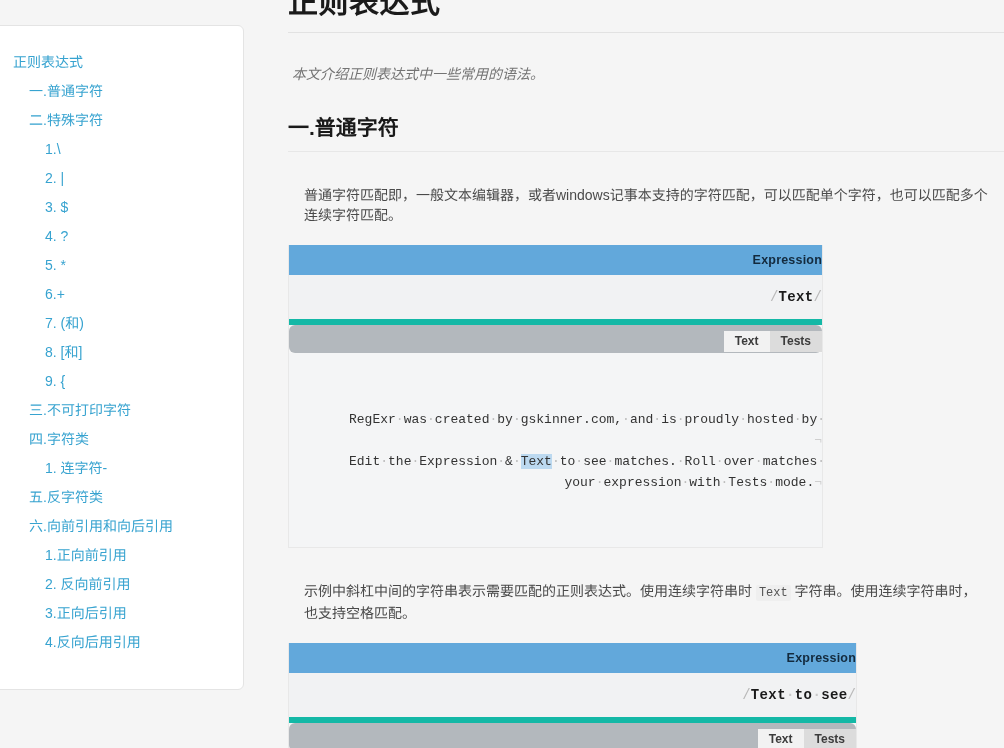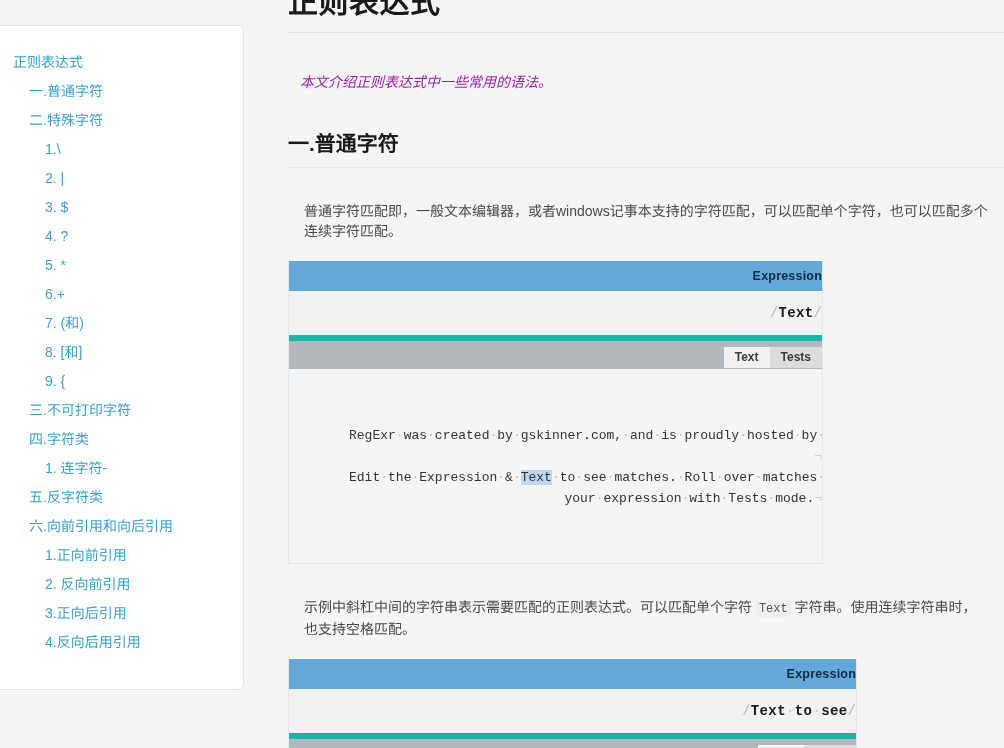--- a/index.html
+++ b/index.html
@@ -80,26 +80,26 @@
   }
   .rule {
     height: 1px;
     background: #e2e2e2;
     margin: 0 0 0 0;
     border: 0;
     position: relative;
     top: -16px;
   }
   .lede {
-    margin: 12px;
+    margin: 4px;
     padding: 26px 0 0 0;
     font-style: italic;
     font-size: 14px;
     line-height: 22px;
-    color: #a21caf;
+    color: #737373;
     position: relative;
     top: -16px;
   }
   h2.sec {
     margin: 0;
     padding: 26px 0 10px 0;
     font-size: 21px;
     font-weight: bold;
     line-height: 26px;
     color: #1a1a1a;
@@ -161,20 +161,21 @@
   }
   .rx-expr .slash { color: #b9b9b9; font-weight: normal; }
   .rx-expr .pat { font-weight: bold; letter-spacing: 0.4px; }
   .rx-expr .dot { color: #c8c8c8; }
 
   .rx-tabs {
     background: #b3b8bd;
     padding: 6px 0 0 12px;
     height: 28px;
     box-sizing: border-box;
+    border-radius: 6px;
   }
   .rx-tab {
     display: inline-block;
     font-family: "Liberation Sans", "DejaVu Sans", sans-serif;
     font-size: 12px;
     font-weight: bold;
     color: #3c3c3c;
     padding: 3px 11px 4px 11px;
     cursor: pointer;
   }
@@ -244,21 +245,21 @@
         <span class="slash">/</span><span class="pat" id="w1-pat">Text</span><span class="slash">/</span>
       </div>
       <div class="rx-tabs">
         <span class="rx-tab active">Text</span><span class="rx-tab inactive">Tests</span>
       </div>
       <div class="rx-body">
         <span class="rx-line" id="w1-l1">RegExr<span class="dot">·</span>was<span class="dot">·</span>created<span class="dot">·</span>by<span class="dot">·</span>gskinner.com,<span class="dot">·</span>and<span class="dot">·</span>is<span class="dot">·</span>proudly<span class="dot">·</span>hosted<span class="dot">·</span>by<span class="dot">·</span>Medi</span><span class="rx-line pilcrow">¬</span><span class="rx-line" id="w1-l2">Edit<span class="dot">·</span>the<span class="dot">·</span>Expression<span class="dot">·</span>&amp;<span class="dot">·</span><span class="hl">Text</span><span class="dot">·</span>to<span class="dot">·</span>see<span class="dot">·</span>matches.<span class="dot">·</span>Roll<span class="dot">·</span>over<span class="dot">·</span>matches<span class="dot">·</span>or<span class="dot">·</span>t</span><span class="rx-line" id="w1-l3">your<span class="dot">·</span>expression<span class="dot">·</span>with<span class="dot">·</span>Tests<span class="dot">·</span>mode.<span class="pilcrow">¬</span></span>
       </div>
     </div>
 
-    <p class="body"><span id="p2a">示例中斜杠中间的字符串表示需要匹配的正则表达式。可以匹配单个字符 </span><code class="inline">Text</code><span id="p2b"> 字符串。使用连续字符串时，也支持空格匹配。</span></p>
+    <p class="body"><span id="p2a">示例中斜杠中间的字符串表示需要匹配的正则表达式。使用连续字符串时 </span><code class="inline">Text</code><span id="p2b"> 字符串。使用连续字符串时，也支持空格匹配。</span></p>
 
     <div class="regexr w2">
       <div class="rx-head">Expression</div>
       <div class="rx-expr">
         <span class="slash">/</span><span class="pat" id="w2-pat">Text<span class="dot">·</span>to<span class="dot">·</span>see</span><span class="slash">/</span>
       </div>
       <div class="rx-tabs">
         <span class="rx-tab active">Text</span><span class="rx-tab inactive">Tests</span>
       </div>
       <div class="rx-body">

